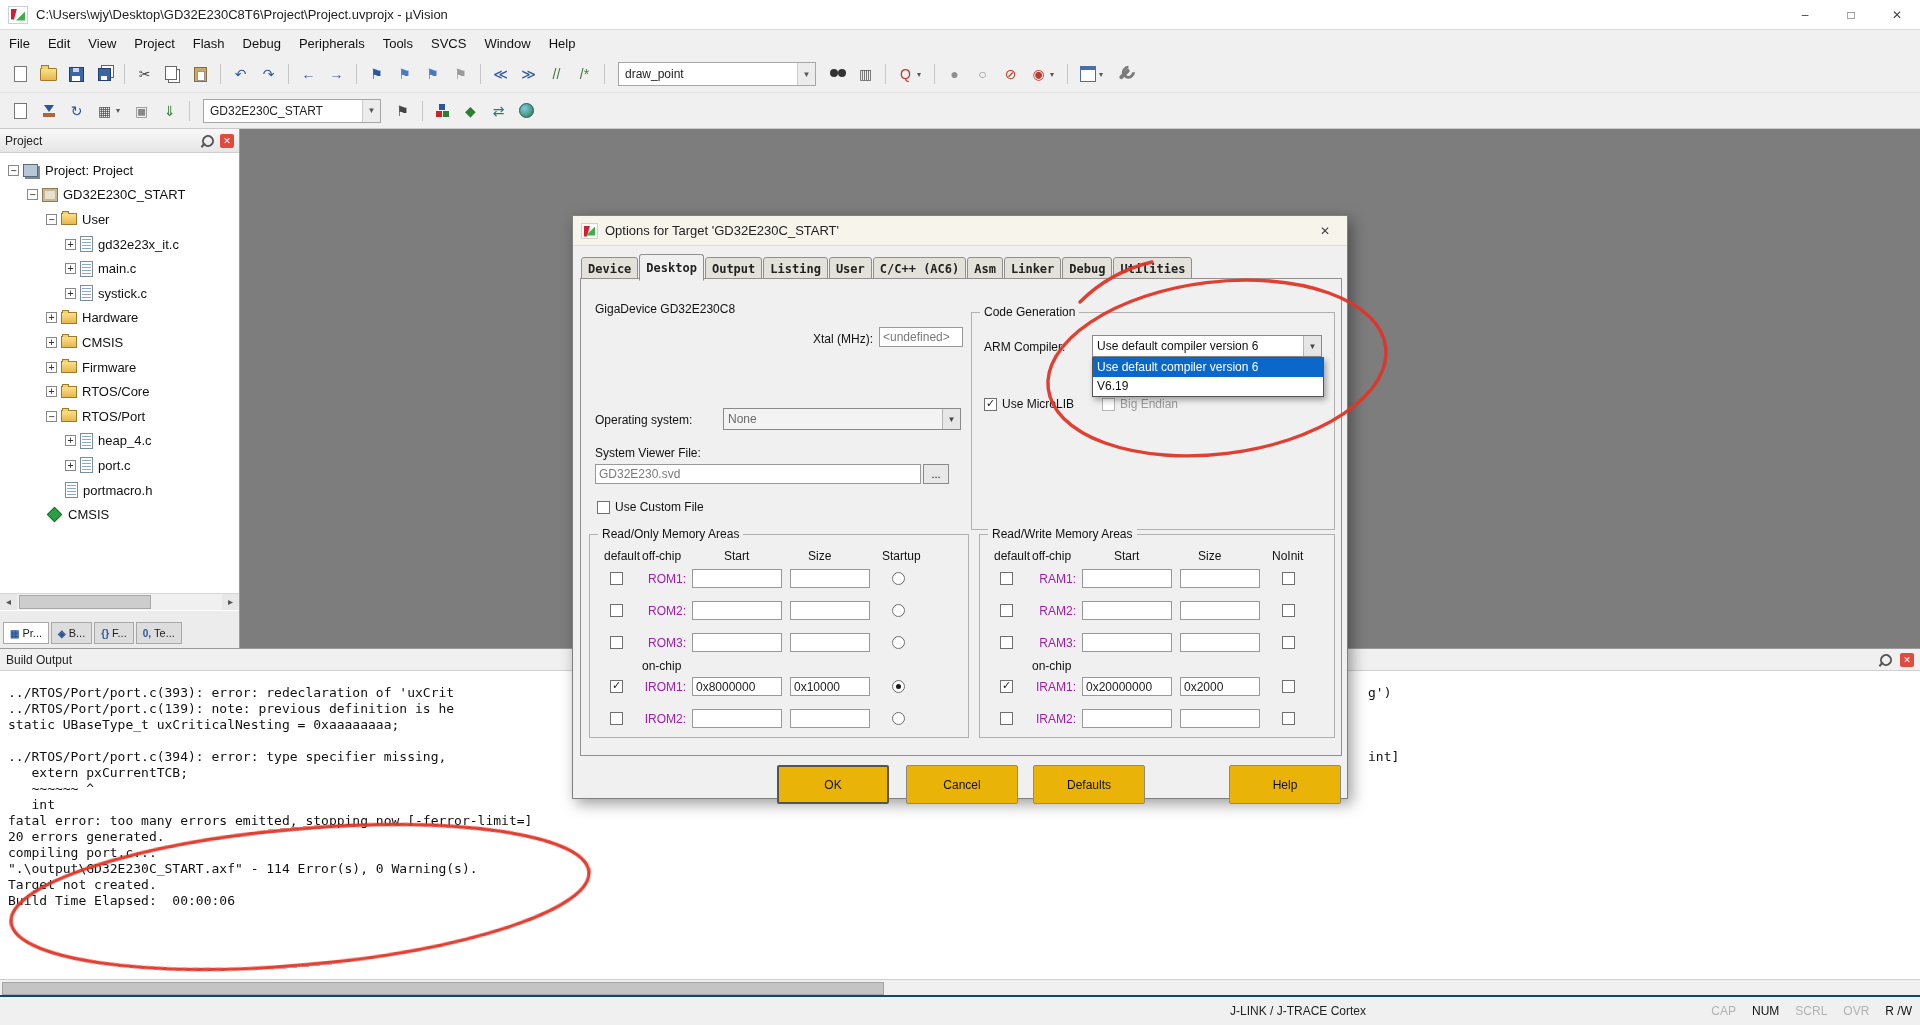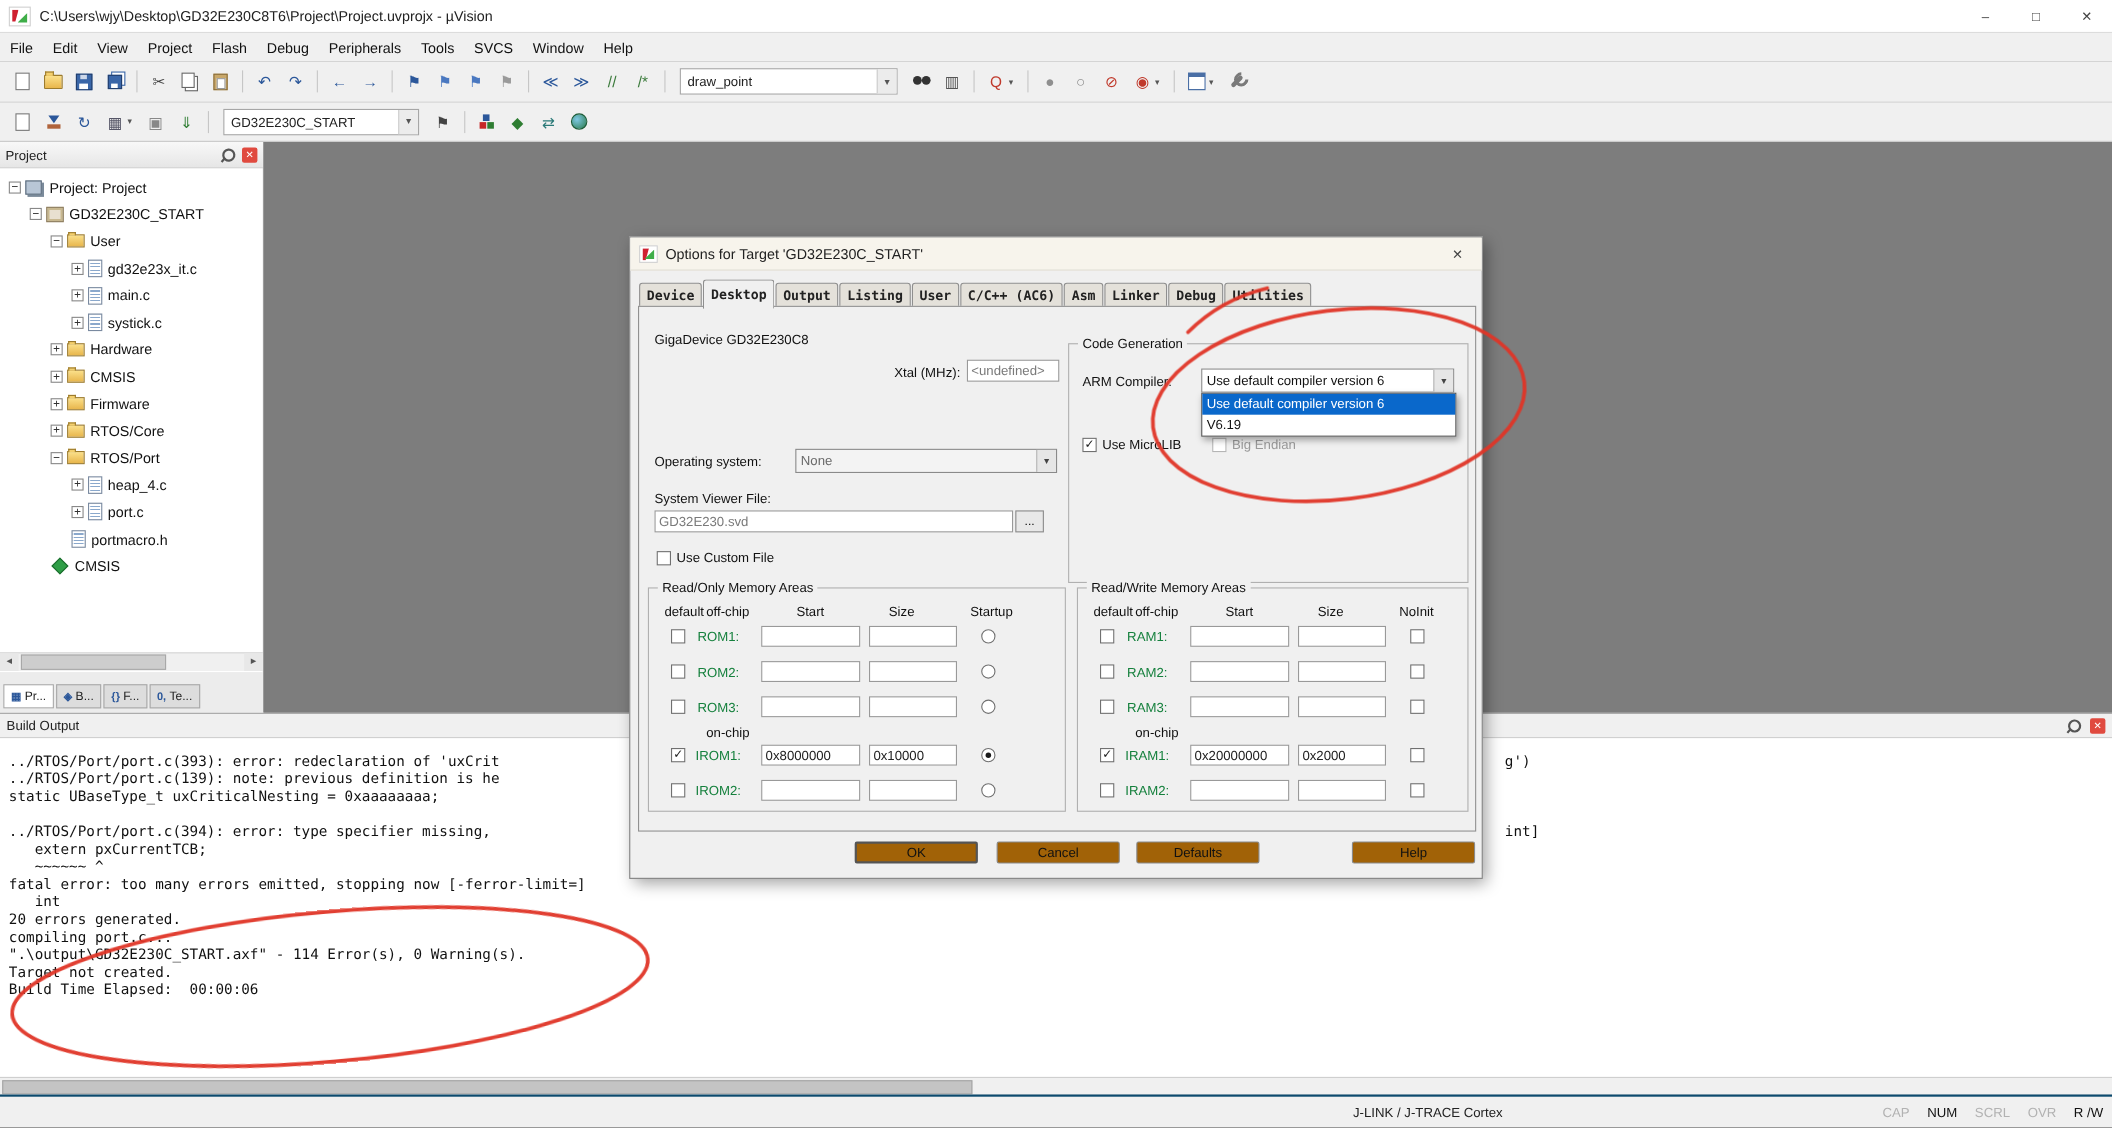--- a/index.html
+++ b/index.html
@@ -134,25 +134,25 @@
   .dditem{height:19px;line-height:19px;font-size:12px;padding:0 4px;white-space:nowrap;overflow:hidden;color:#111}
   .dditem.hl{background:#0a68cb;color:#fff}
   .microlib{left:12px;top:84px}
   .bigendian{left:130px;top:84px}
   .romem{left:16px;top:318px;width:378px;height:202px}
   .rwmem{left:406px;top:318px;width:354px;height:202px}
   .mh{position:absolute;top:14px;font-size:12px;color:#111;white-space:nowrap}
   .msec{position:absolute;left:52px;top:124px;font-size:12px;color:#111}
   .mrow{position:absolute;left:0;height:22px;width:100%}
   .mdef{position:absolute;left:20px;top:3px}
-  .mlabel{position:absolute;left:30px;width:66px;text-align:center;font-size:12px;top:3px;color:#15803d}
+  .mlabel{position:absolute;left:30px;width:66px;text-align:right;font-size:12px;top:3px;color:#a21caf}
   .ms{left:102px;top:0;width:90px;height:19px}
   .mz{left:200px;top:0;width:80px;height:19px}
   .mflag{position:absolute;left:302px;top:3px}
-  .dlg-btn{position:absolute;top:549px;width:112px;height:20px;background:#a16207;border:1px solid #8a8a8a;
+  .dlg-btn{position:absolute;top:549px;width:112px;height:39px;background:#eab308;border:1px solid #8a8a8a;
     font:12px "Liberation Sans",sans-serif;color:#111;border-radius:2px;z-index:1}
   .dlg-btn.def{border:2px solid #555}
   
   .annot{position:absolute;left:0;top:0;z-index:100;pointer-events:none}
 </style>
 </head>
 <body>
 
 <div class="titlebar">
   <span class="art-logo"></span>
@@ -387,22 +387,22 @@
     </span>
   </div>
   <div class="bo-lines" id="bo-lines">
       <div class="bo-line"><span>../RTOS/Port/port.c(393): error: redeclaration of 'uxCrit</span><span class="bo-tail">g')</span></div>
       <div class="bo-line"><span>../RTOS/Port/port.c(139): note: previous definition is he</span></div>
       <div class="bo-line"><span>static UBaseType_t uxCriticalNesting = 0xaaaaaaaa;</span></div>
       <div class="bo-line"><span></span></div>
       <div class="bo-line"><span>../RTOS/Port/port.c(394): error: type specifier missing, </span><span class="bo-tail">int]</span></div>
       <div class="bo-line"><span>   extern pxCurrentTCB;</span></div>
       <div class="bo-line"><span>   ~~~~~~ ^</span></div>
+      <div class="bo-line"><span>   int</span></div>
       <div class="bo-line"><span>fatal error: too many errors emitted, stopping now [-ferror-limit=]</span></div>
-      <div class="bo-line"><span>   int</span></div>
       <div class="bo-line"><span>20 errors generated.</span></div>
       <div class="bo-line"><span>compiling port.c...</span></div>
       <div class="bo-line"><span>".\output\GD32E230C_START.axf" - 114 Error(s), 0 Warning(s).</span></div>
       <div class="bo-line"><span>Target not created.</span></div>
       <div class="bo-line"><span>Build Time Elapsed:  00:00:06</span></div>
     </div>
   <div class="bo-scroll">
       <span class="bo-thumb"></span>
     </div>
 </div>

